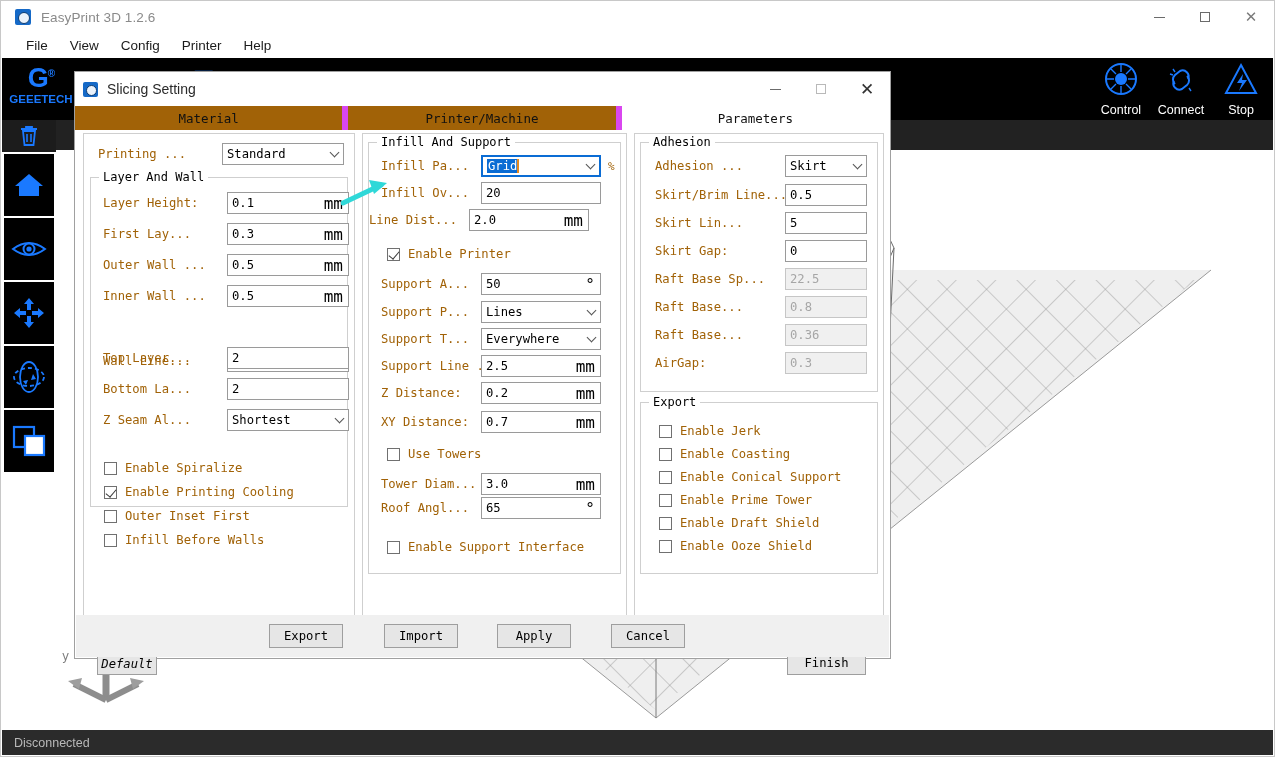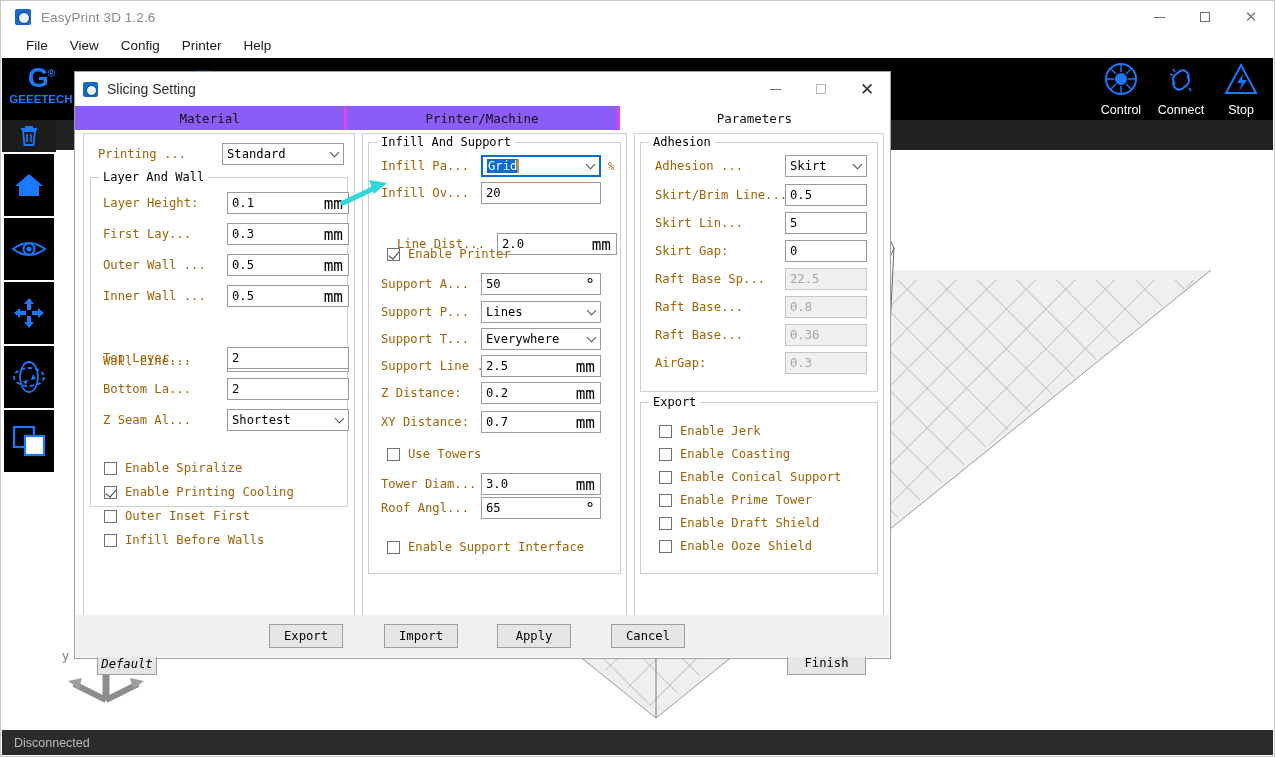--- a/index.html
+++ b/index.html
@@ -76,21 +76,21 @@
   #dlg-icon::after { content:""; position:absolute; left:3px; top:3px; width:9px; height:9px; border-radius:50%;
                      background:#eaf2fb; border:1.5px solid #0b3c73; }
   #dlg-title .t { margin-left:9px; font-size:14px; color:#2a2a2a; }
   #dlg-title .win-btns { height:34px; }
   #dlg-title .win-btn { height:34px; width:46px; }
 
   
   #tabs { display:flex; height:24px; background:#f5f5f5; }
   .tab { flex:1; display:flex; align-items:center; justify-content:center;
          font-family:"DejaVu Sans Mono", monospace; font-size:12.5px; color:#111;
-         background:#8b5cf6; border-right:3px solid #d946ef; cursor:default; }
+         background:#a16207; border-right:6px solid #d946ef; cursor:default; }
   .tab.active { background:#fff; border-right:1px solid #fff; }
 
   
   #dlg-body { position:absolute; left:0; right:0; top:58px; bottom:0; background:#fff; }
   #panels { position:absolute; left:8px; right:8px; top:3px; height:512px; }
 
   .group {
     position:absolute; border:1px solid #cfcfcf; background:#fff;
   }
   .group > .legend {
@@ -472,21 +472,21 @@
             <div class="lab" style="margin-left:7px;font-size:11px">%</div>
           </div>
 
           <div class="row" style="left:12px; top:39px;">
             <div class="lab" style="width:100px">Infill Ov...</div>
             <div class="field" style="width:120px">
               <span>20</span>
             </div>
           </div>
 
-          <div class="row" style="left:28px; top:66px;margin-top:24px;">
+          <div class="row" style="left:0; top:66px;">
             <div class="lab" style="width:100px">Line Dist...</div>
             <div class="field" style="width:120px">
               <span>2.0</span>
               <span class="unit">mm</span>
             </div>
           </div>
 
           <div class="chk" style="left:18px; top:101px;">
             <span class="box checked"></span>
             <span class="lab">Enable Printer</span>

